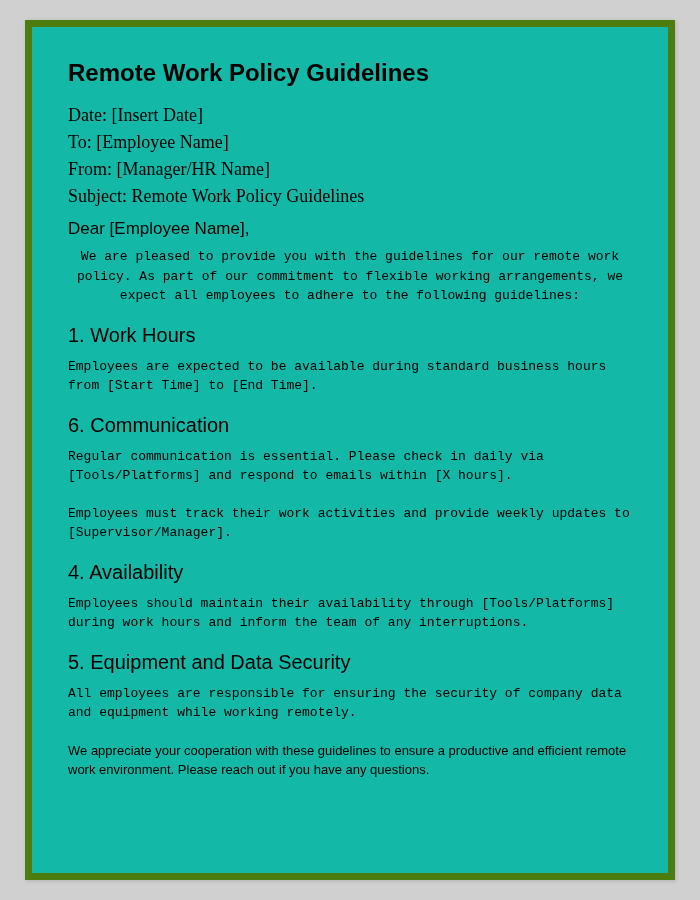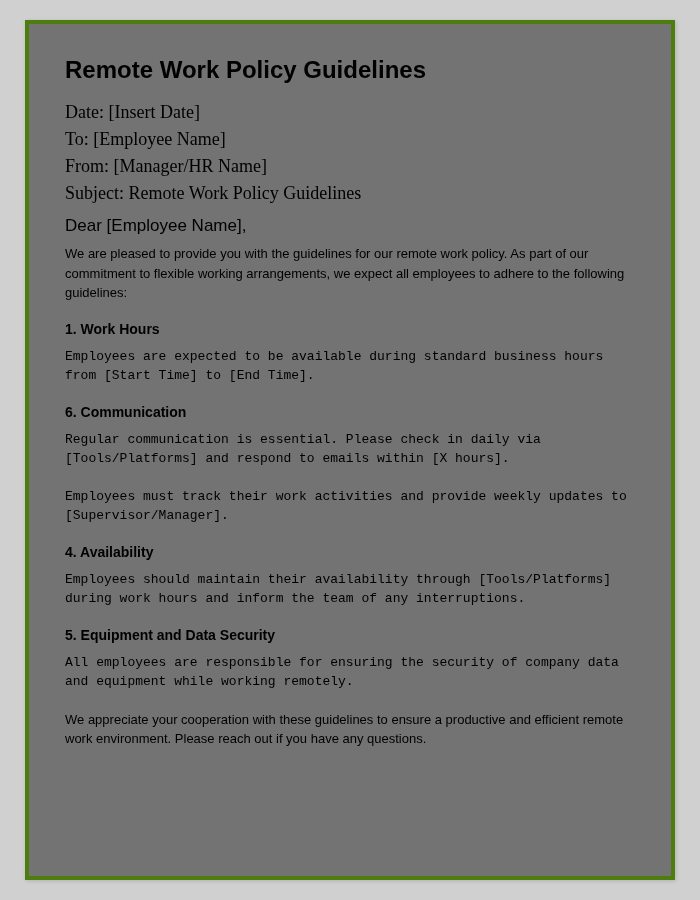--- a/index.html
+++ b/index.html
@@ -13,25 +13,25 @@
       min-height: 900px;
       background: #d0d0d0;
       display: flex;
       justify-content: center;
       align-items: flex-start;
       padding: 20px;
       font-family: 'Times New Roman', Times, serif;
     }
 
     .document {
-      background: #737373;
+      background: #14b8a6;
       width: 650px;
       min-height: 860px;
       padding: 32px 36px;
-      border: 4px solid #4d7c0f;
+      border: 7px solid #4d7c0f;
       box-shadow: 1px 1px 4px rgba(0,0,0,0.15);
     }
 
     .doc-title {
       font-size: 24px;
       font-weight: bold;
       margin-bottom: 18px;
       font-family: Arial, Helvetica, sans-serif;
       color: #000;
     }
@@ -49,26 +49,27 @@
       margin-top: 12px;
       margin-bottom: 8px;
       font-family: Arial, Helvetica, sans-serif;
     }
 
     .intro-para {
       font-size: 13px;
       color: #000;
       line-height: 1.5;
       margin-bottom: 18px;
-      font-family: Liberation Sans, sans-serif;
+      font-family: Liberation Mono, monospace;
+      text-align: center;
     }
 
     .section-heading {
-      font-size: 14px;
-      font-weight: bold;
+      font-size: 20px;
+      font-weight: normal;
       color: #000;
       margin-bottom: 10px;
       margin-top: 2px;
       font-family: Arial, Helvetica, sans-serif;
     }
 
     .section-body {
       font-size: 13px;
       color: #000;
       line-height: 1.5;

